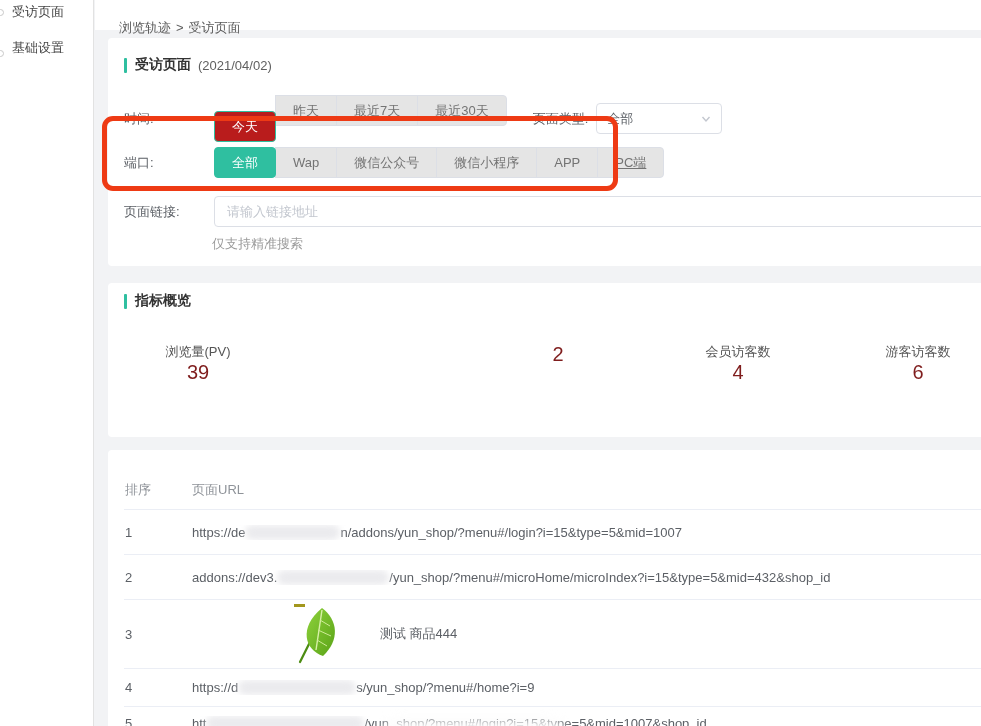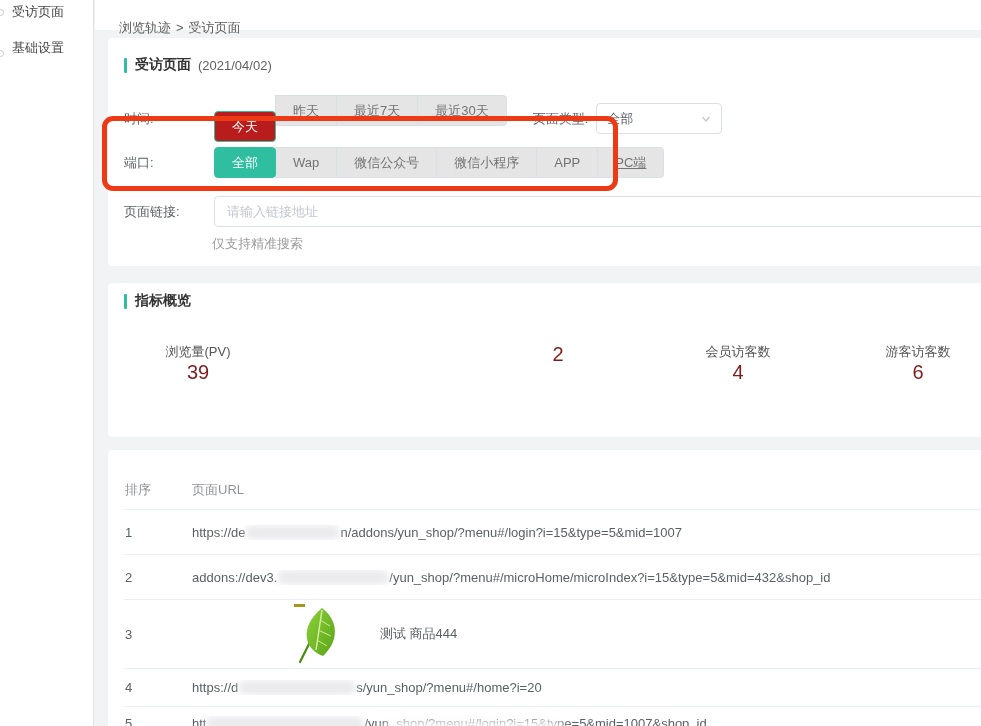--- a/index.html
+++ b/index.html
@@ -265,21 +265,21 @@
             <path d="M30 6 L24 46" stroke="#d8f0a8" stroke-width="1.4" fill="none"></path>
             <path d="M28 16 L38 22 M26 26 L39 32 M25 36 L35 42" stroke="#cdeb96" stroke-width="1" fill="none"></path>
           </svg>
         </span>
         <span class="product-name">测试 商品444</span>
       </span>
     </div>
 
     <div class="trow r-short">
       <span class="col-rank">4</span>
-      <span class="col-url"><span>https://d</span><span class="blur blur-c"></span><span>s/yun_shop/?menu#/home?i=20</span></span>
+      <span class="col-url"><span>https://d</span><span class="blur blur-c"></span><span>s/yun_shop/?menu#/home?i=9</span></span>
     </div>
 
     <div class="trow r-last">
       <span class="col-rank">5</span>
       <span class="col-url"><span>htt</span><span class="blur blur-d"></span><span>/yun_shop/?menu#/login?i=15&amp;type=5&amp;mid=1007&amp;shop_id</span></span>
     </div>
 
     <div class="smudge smudge-1"></div>
   </div>
 </div>

